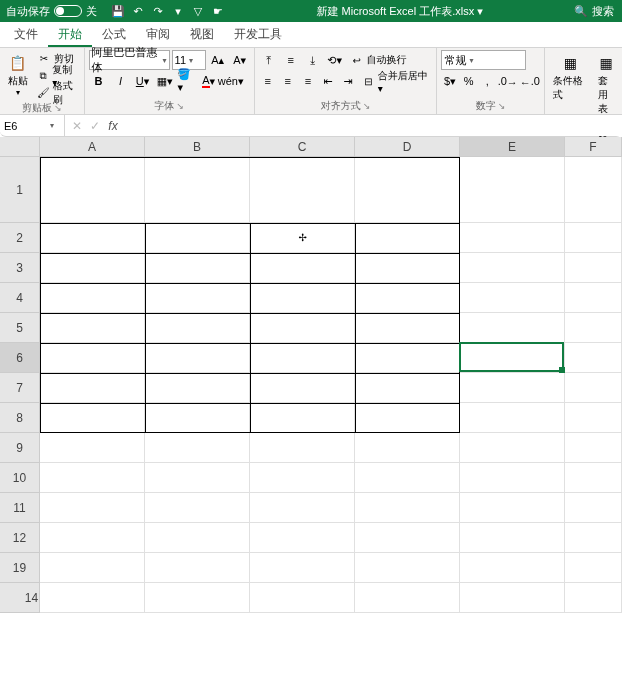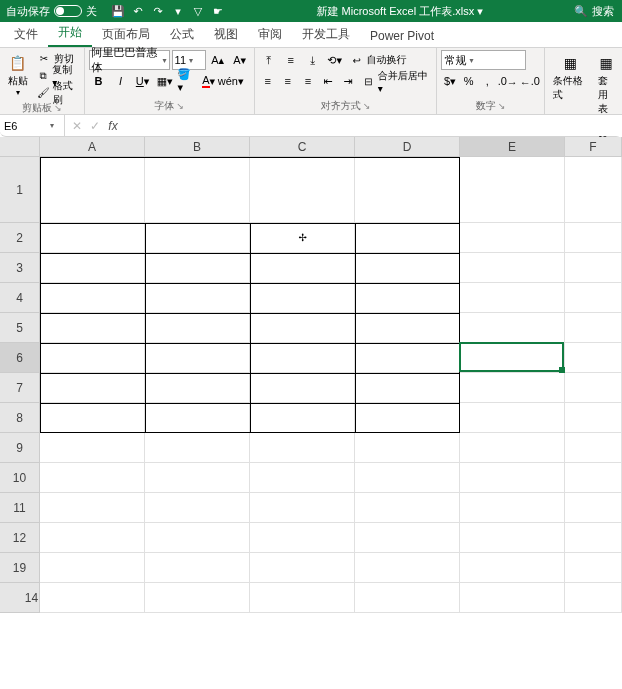--- a/index.html
+++ b/index.html
@@ -9,21 +9,21 @@
   .titlebar { background: #107c41; display: flex; align-items: center; height: 22px; color: #fff; font-size: 11px; }
   .autosave { display: flex; align-items: center; gap: 4px; padding: 0 6px; justify-content: center; }
   .toggle { width: 28px; height: 12px; border: 1px solid #fff; border-radius: 7px; position: relative; }
   .toggle::after { content: ""; width: 8px; height: 8px; background: #fff; border-radius: 50%; position: absolute; top: 1px; left: 1px; }
   .qat { display: flex; align-items: center; gap: 2px; padding: 0 6px; }
   .qat-icon { width: 18px; height: 18px; display: flex; align-items: center; justify-content: center; color: #fff; font-size: 11px; cursor: pointer; }
   .title-center { flex: 1; text-align: center; font-size: 11px; }
   .search-box { display: flex; align-items: center; gap: 4px; padding: 0 8px; }
 
   
-  .tabs { display: flex; background: #fff; border-bottom: 1px solid #d4d4d4; height: 26px; align-items: flex-end; padding-left: 4px; }
+  .tabs { display: flex; background: #fff; border-bottom: 1px solid #d4d4d4; height: 26px; padding-left: 4px; }
   .tab { padding: 4px 10px; font-size: 12px; color: #444; cursor: pointer; }
   .tab.active { border-bottom: 2px solid #107c41; color: #107c41; font-weight: 500; }
 
   
   .ribbon { display: flex; background: #f3f2f1; border-bottom: 1px solid #d4d4d4; height: 67px; }
   .group { display: flex; flex-direction: column; justify-content: space-between; border-right: 1px solid #d4d4d4; padding: 2px 4px 1px 4px; }
   .group-controls { display: flex; gap: 2px; flex: 1; align-items: flex-start; }
   .group-label { text-align: center; font-size: 10px; color: #666; display: flex; justify-content: center; align-items: center; gap: 2px; }
   .group-label .launcher { font-size: 9px; color: #888; }
   .btn-large { display: flex; flex-direction: column; align-items: center; padding: 2px 4px; cursor: pointer; }
@@ -97,26 +97,24 @@
   <div class="title-center">新建 Microsoft Excel 工作表.xlsx ▾</div>
   <div class="search-box">
     <span>🔍</span>
     <span>搜索</span>
   </div>
 </div>
 
 <div class="tabs" id="tabs">
     <div class="tab">文件</div>
     <div class="tab active">开始</div>
-    <div class="tab">页面布局</div>
     <div class="tab">公式</div>
+    <div class="tab">审阅</div>
     <div class="tab">视图</div>
-    <div class="tab">审阅</div>
     <div class="tab">开发工具</div>
-    <div class="tab">Power Pivot</div>
   </div>
 
 <div class="ribbon">
 
   <div class="group">
     <div class="group-controls">
       <div class="btn-large">
         <span class="ic">📋</span>
         <span class="lbl">粘贴</span>
         <span style="font-size:8px;">▾</span>

